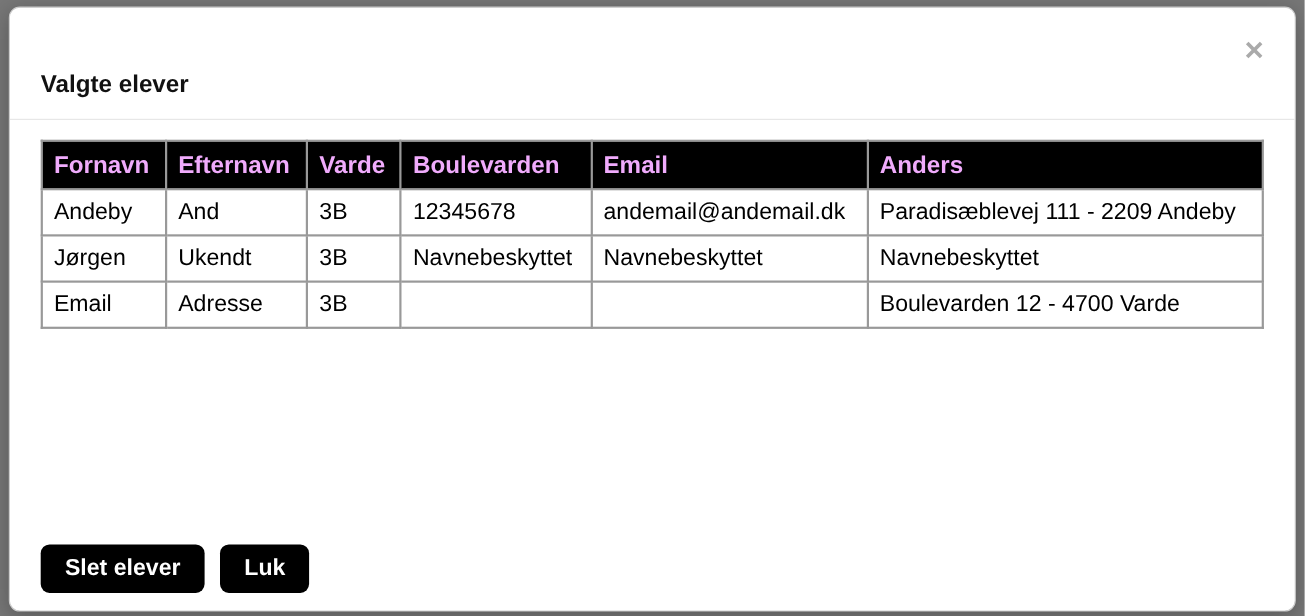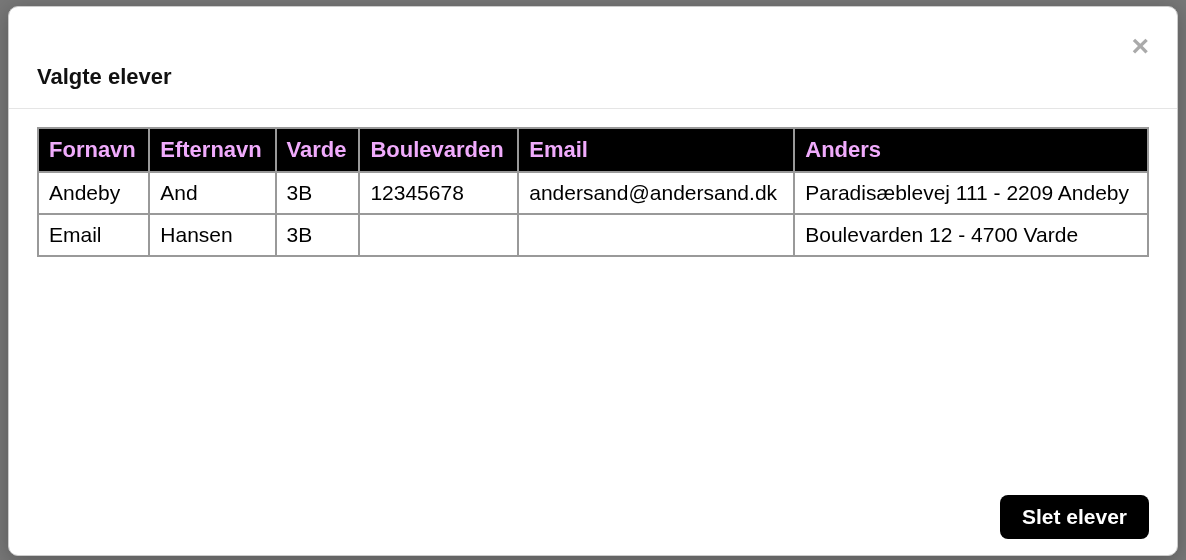--- a/index.html
+++ b/index.html
@@ -65,21 +65,20 @@
     }
     th {
       background: #000;
       color: #f0abfc;
       font-weight: 700;
       font-size: 22px;
     }
     .modal-footer {
       padding: 14px 28px 16px;
       display: flex;
-      justify-content: flex-end;
       gap: 14px;
     }
     .btn {
       background: #000;
       color: #fff;
       font-weight: 700;
       font-size: 21px;
       border: none;
       border-radius: 8px;
       padding: 10px 22px;
@@ -105,30 +104,39 @@
           <th>Email</th>
           <th>Anders</th>
         </tr>
       </thead>
       <tbody>
         <tr>
           <td>Andeby</td>
           <td>And</td>
           <td>3B</td>
           <td>12345678</td>
-          <td>andersand@andersand.dk</td>
+          <td>andemail@andemail.dk</td>
           <td>Paradisæblevej 111 - 2209 Andeby</td>
         </tr>
         <tr>
+          <td>Jørgen</td>
+          <td>Ukendt</td>
+          <td>3B</td>
+          <td>Navnebeskyttet</td>
+          <td>Navnebeskyttet</td>
+          <td>Navnebeskyttet</td>
+        </tr>
+        <tr>
           <td>Email</td>
-          <td>Hansen</td>
+          <td>Adresse</td>
           <td>3B</td>
           <td></td>
           <td></td>
           <td>Boulevarden 12 - 4700 Varde</td>
         </tr>
       </tbody>
     </table>
   </div>
   <div class="modal-footer">
     <button class="btn">Slet elever</button>
+    <button class="btn">Luk</button>
   </div>
 </div>
 
 </body></html>

